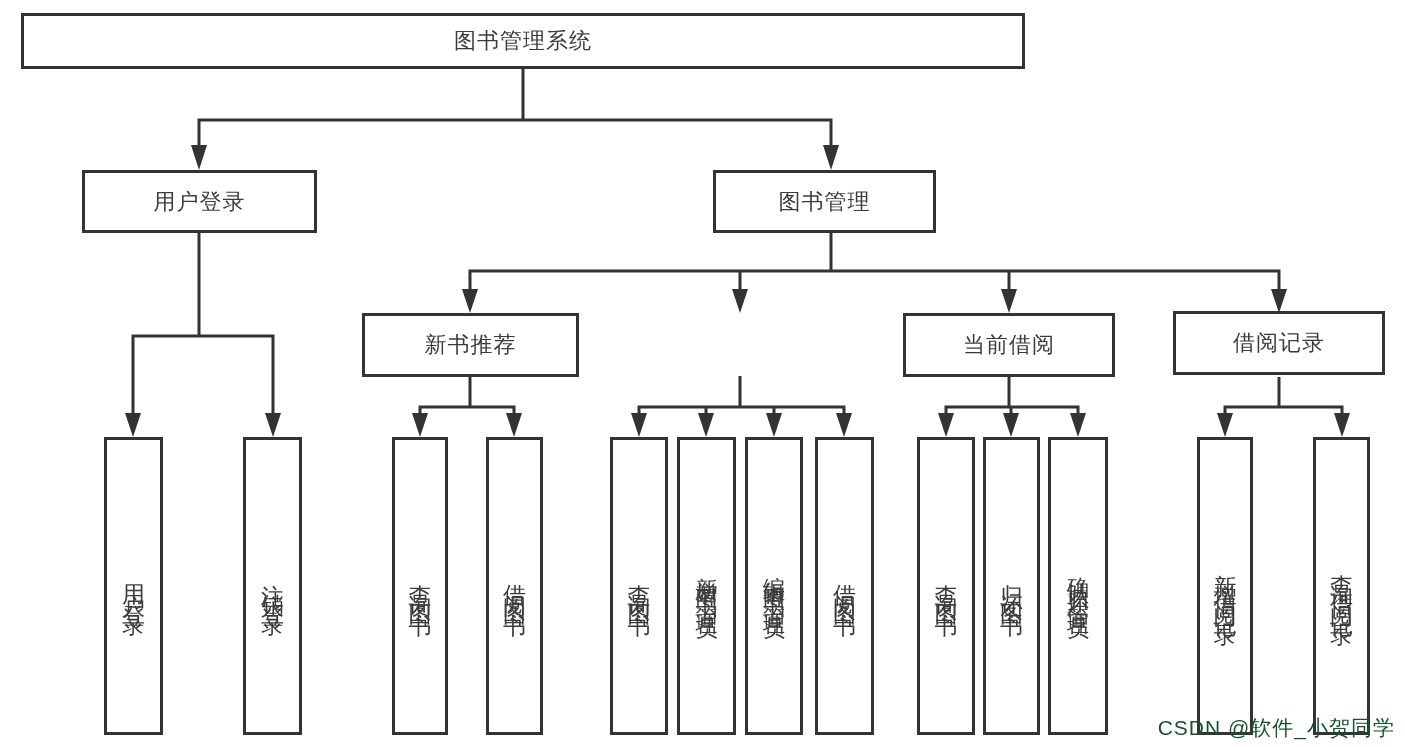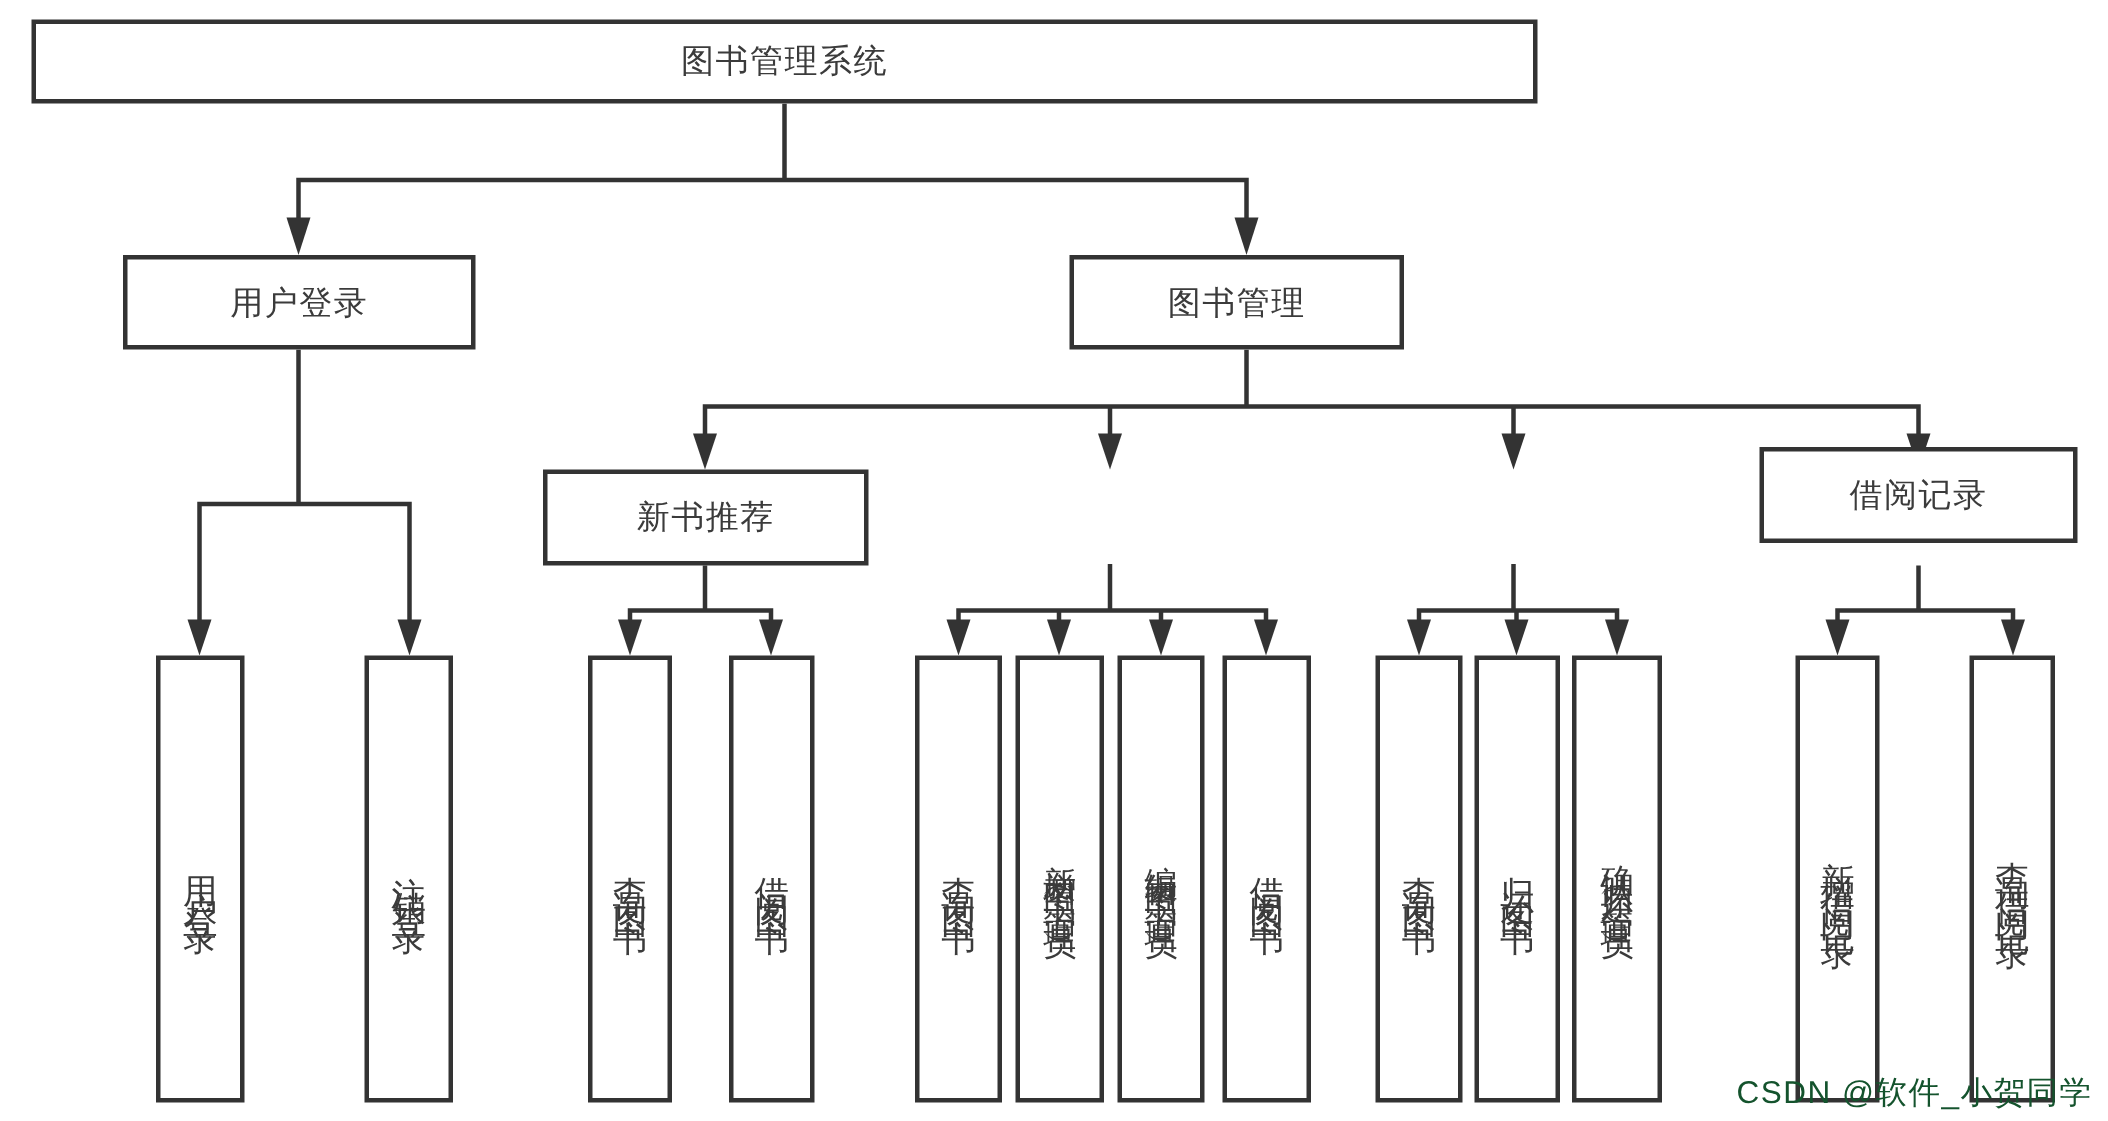--- a/index.html
+++ b/index.html
@@ -128,21 +128,24 @@
   <div class="box" style="left:82px; top:170px; width:235px; height:63px;">
     <span>用户登录</span>
   </div>
   <div class="box" style="left:713px; top:170px; width:223px; height:63px;">
     <span>图书管理</span>
   </div>
 
   <div class="box" style="left:362px; top:313px; width:217px; height:64px;">
     <span>新书推荐</span>
   </div>
-  <div class="box" style="left:1173px; top:298px; width:212px; height:64px;">
+  <div class="box" style="left:903px; top:313px; width:212px; height:64px;">
+    <span>当前借阅</span>
+  </div>
+  <div class="box" style="left:1173px; top:311px; width:212px; height:64px;">
     <span>借阅记录</span>
   </div>
 
   <div class="leaf" style="left:104px; width:59px;">
     <span class="vtext">用户登录</span>
   </div>
   <div class="leaf" style="left:243px; width:59px;">
     <span class="vtext">注销登录</span>
   </div>
 

